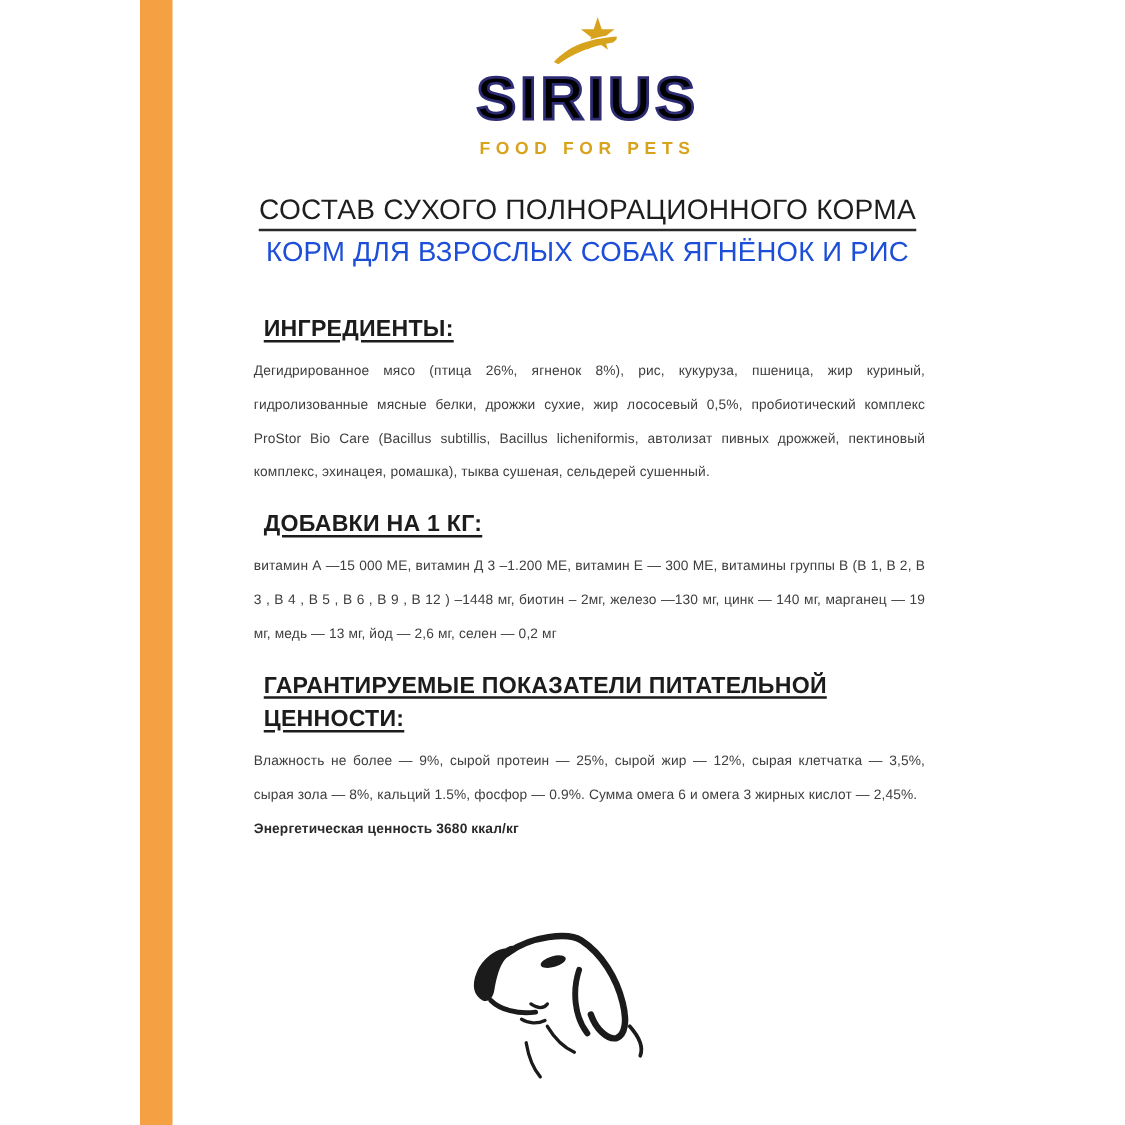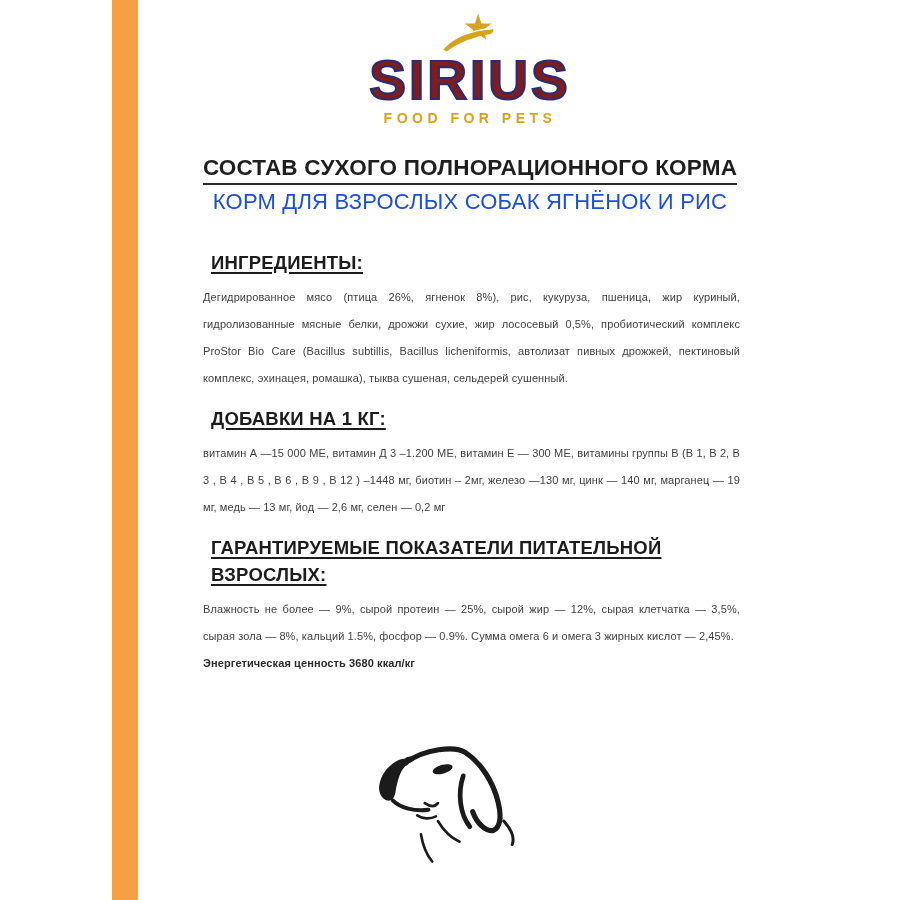--- a/index.html
+++ b/index.html
@@ -8,31 +8,31 @@
     font-family:"Liberation Sans", sans-serif;
   }
   .accent-bar{
     position:absolute;left:112px;top:0;width:26px;height:900px;
     background:#F5A143;
   }
   
   .logo{position:absolute;left:200px;top:10px;width:540px;text-align:center;}
   .star-wrap{height:44px;margin-bottom:0;}
   .brand{
-    font-size:55px;line-height:52px;font-weight:bold;letter-spacing:3px;
-    color:#7f1d1d;-webkit-text-stroke:2.2px #2D2B73;
+    font-size:48px;line-height:52px;font-weight:bold;letter-spacing:3px;
+    color:#000000;-webkit-text-stroke:2.2px #2D2B73;
   }
   .tagline{
     margin-top:4px;font-size:14px;font-weight:bold;letter-spacing:4.5px;
     color:#D7A31C;
   }
   
   .titles{position:absolute;left:180px;top:155px;width:580px;text-align:center;color:#222;}
   .title{
-    display:inline-block;font-size:22.5px;font-weight:bold;color:#1e1e1e;
+    display:inline-block;font-size:22.5px;font-weight:normal;color:#1e1e1e;
     padding-bottom:2px;border-bottom:2.5px solid #2a2a2a;letter-spacing:.2px;
   }
   .subtitle{margin-top:4px;font-size:22px;font-weight:normal;color:#1d4ed8;letter-spacing:.2px;}
   
   .content{position:absolute;left:203px;top:241px;width:537px;color:#3e3e3e;}
   .content h2{
     margin:8px;font-size:18.5px;line-height:27px;font-weight:bold;color:#1c1c1c;
     text-decoration:underline;text-decoration-thickness:2px;text-underline-offset:3px;
     letter-spacing:.2px;
   }
@@ -76,21 +76,21 @@
   <div class="content">
     <section>
       <h2>ИНГРЕДИЕНТЫ:</h2>
       <p>Дегидрированное мясо (птица 26%, ягненок 8%), рис, кукуруза, пшеница, жир куриный, гидролизованные мясные белки, дрожжи сухие, жир лососевый 0,5%, пробиотический комплекс ProStor Bio Care (Bacillus subtillis, Bacillus licheniformis, автолизат пивных дрожжей, пектиновый комплекс, эхинацея, ромашка), тыква сушеная, сельдерей сушенный.</p>
     </section>
     <section>
       <h2>ДОБАВКИ НА 1 КГ:</h2>
       <p>витамин А —15 000 МЕ, витамин Д 3 –1.200 МЕ, витамин Е — 300 МЕ, витамины группы В (В 1, В 2, В 3 , В 4 , В 5 , В 6 , В 9 , В 12 ) –1448 мг, биотин – 2мг, железо —130 мг, цинк — 140 мг, марганец — 19 мг, медь — 13 мг, йод — 2,6 мг, селен — 0,2 мг</p>
     </section>
     <section>
-      <h2>ГАРАНТИРУЕМЫЕ ПОКАЗАТЕЛИ ПИТАТЕЛЬНОЙ ВЗРОСЛЫХ:</h2>
+      <h2>ГАРАНТИРУЕМЫЕ ПОКАЗАТЕЛИ ПИТАТЕЛЬНОЙ ЦЕННОСТИ:</h2>
       <p>Влажность не более — 9%, сырой протеин — 25%, сырой жир — 12%, сырая клетчатка — 3,5%, сырая зола — 8%, кальций 1.5%, фосфор — 0.9%. Сумма омега 6 и омега 3 жирных кислот — 2,45%.</p>
       <p class="energy">Энергетическая ценность 3680 ккал/кг</p>
     </section>
   </div>
 
   <svg class="dog" width="160" height="151" viewBox="0 0 170 160">
     <g fill="none" stroke="#1b1b1b" stroke-linecap="round">
 
       <path d="M36 26 C56 11 88 8 99 15 C116 26 129 47 134 68 C138 84 136 95 129 98 C121 100 111 90 107 78" stroke-width="5.5"></path>
 

